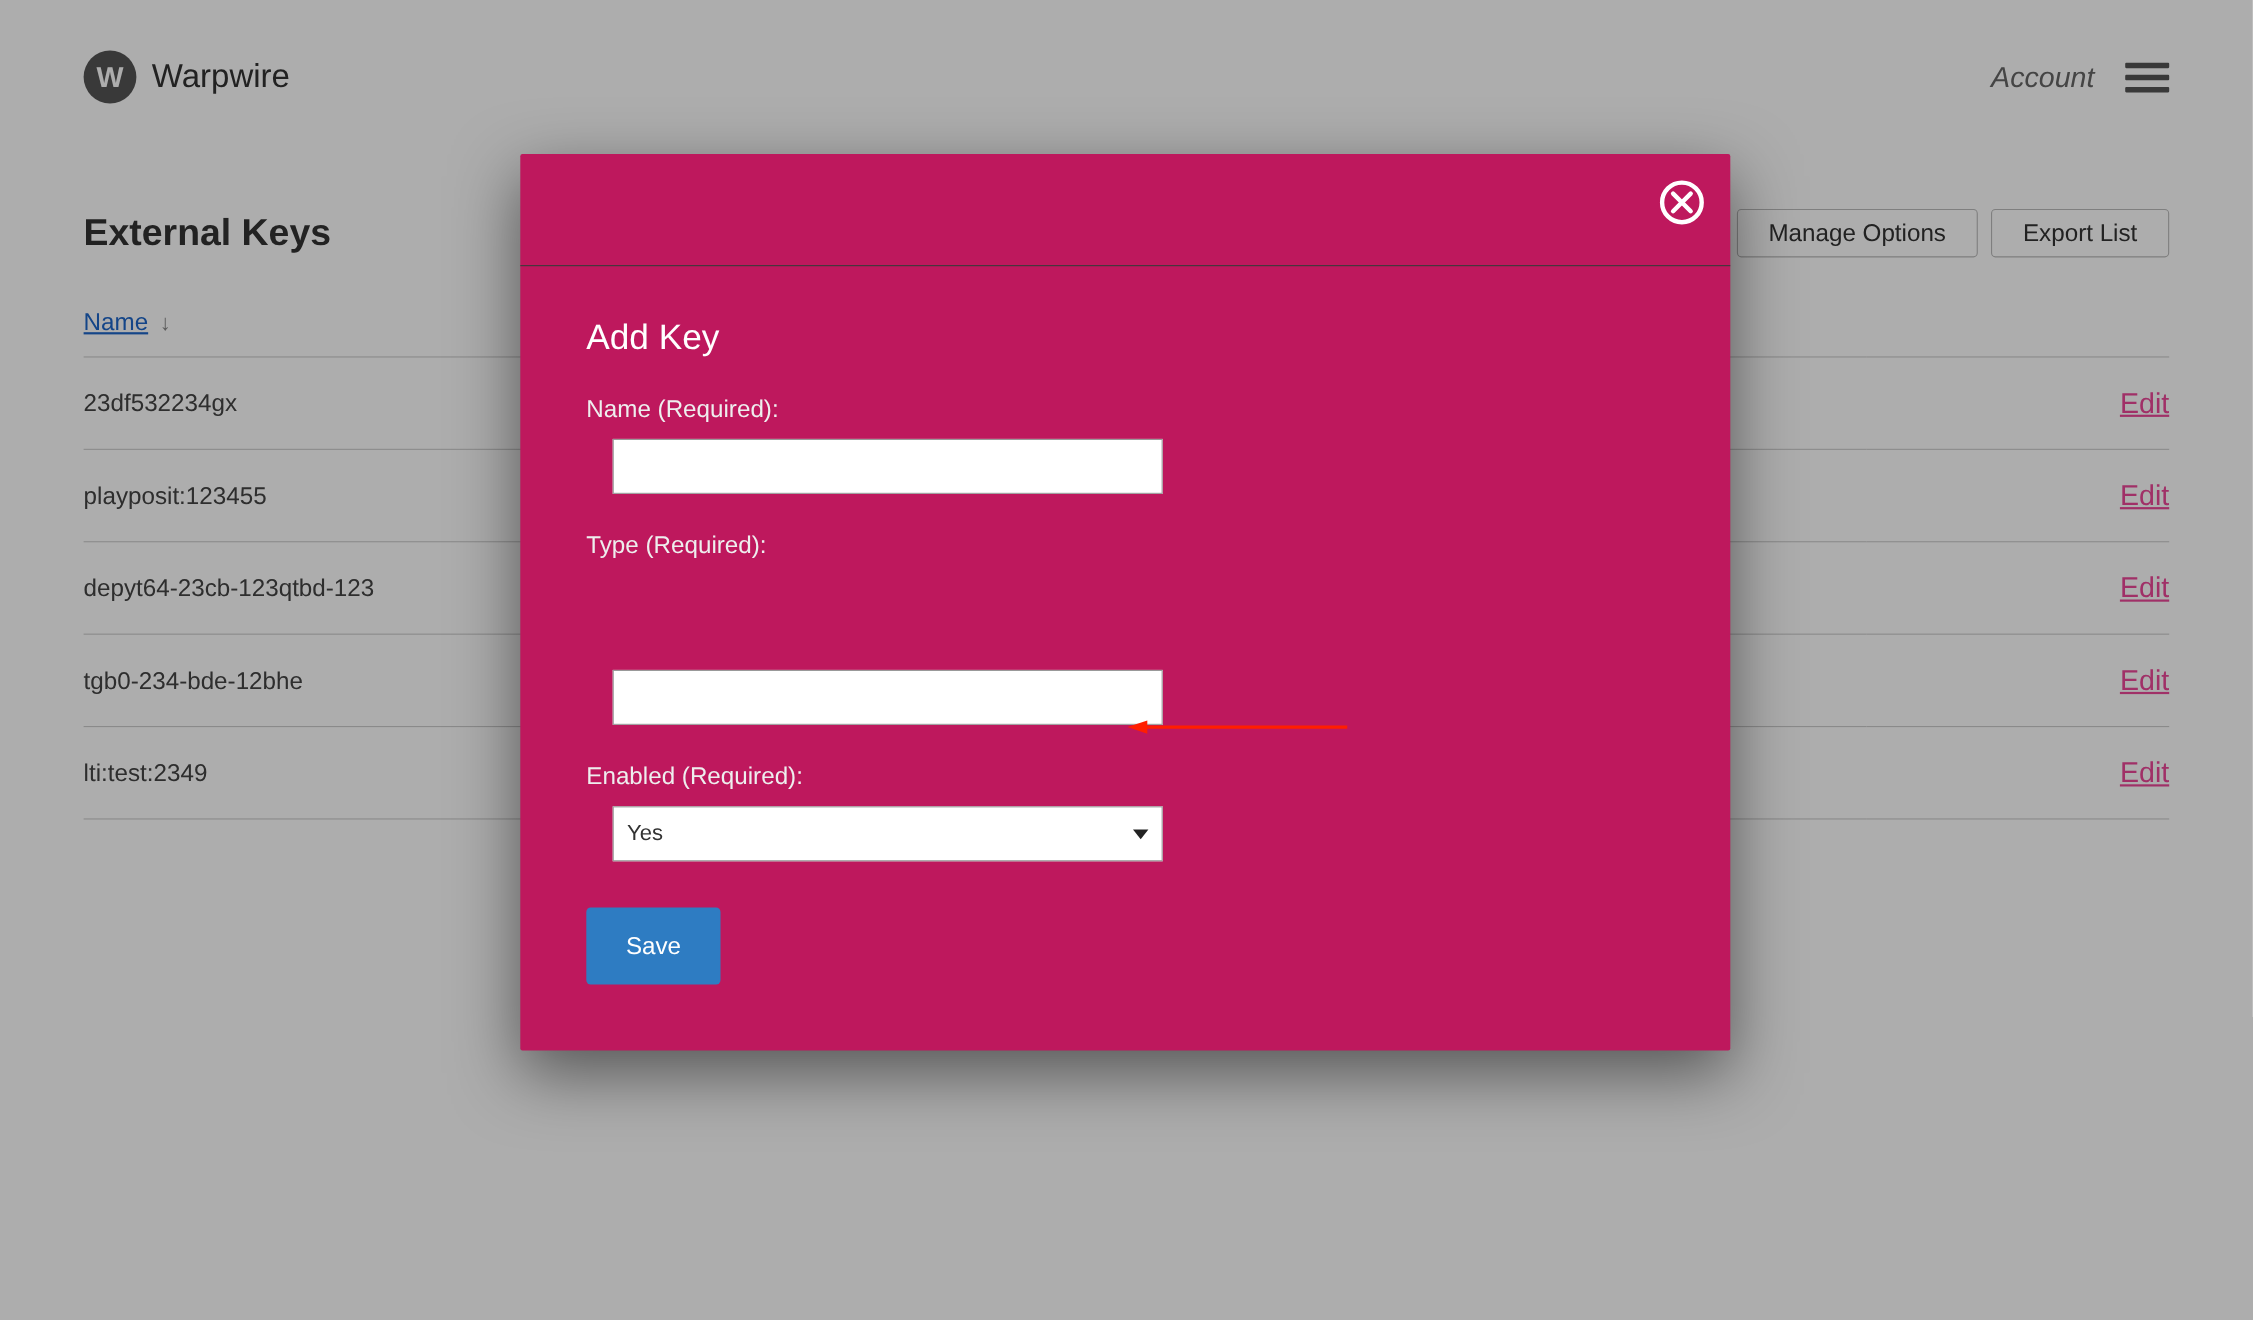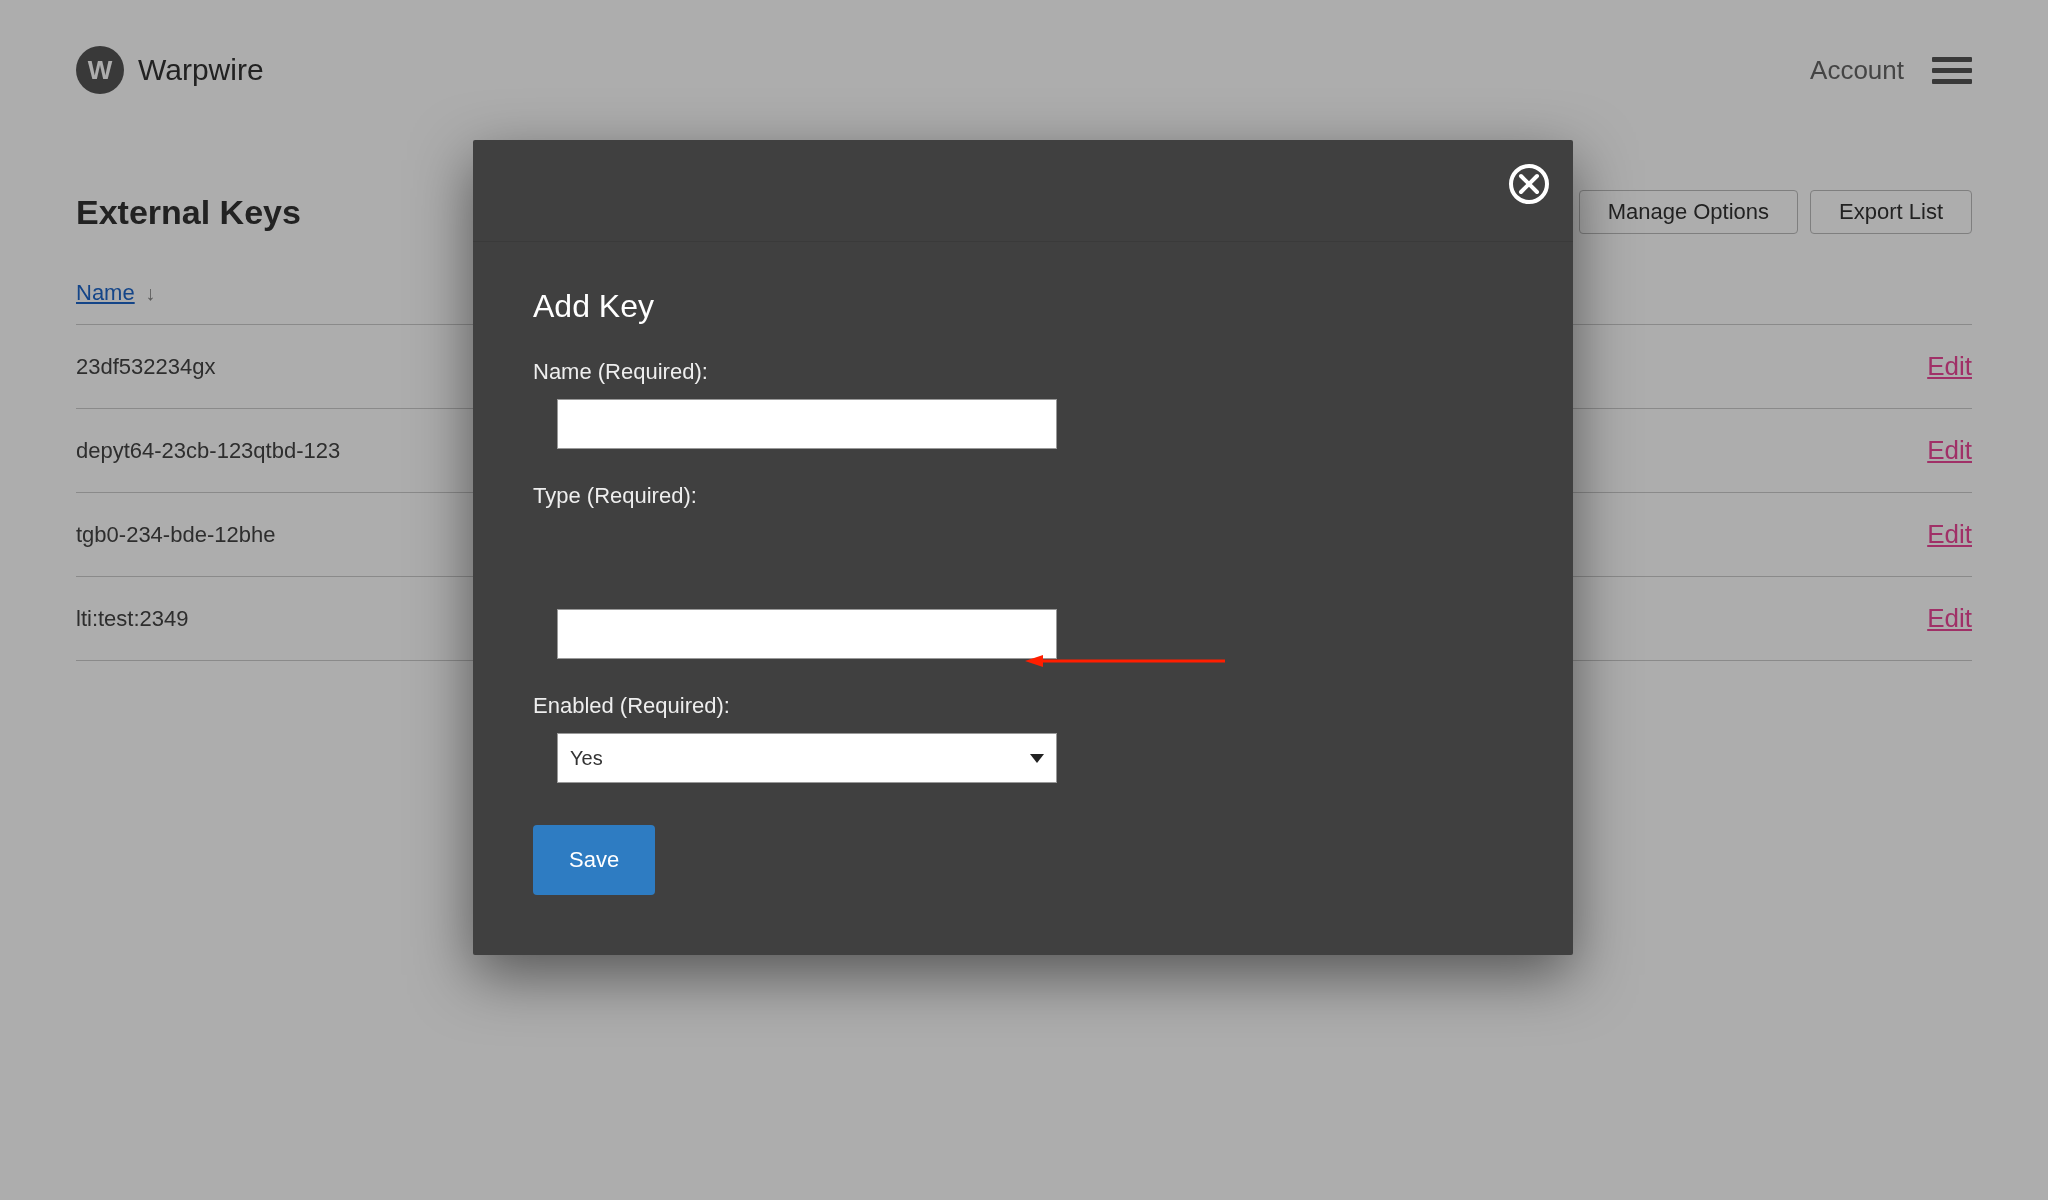--- a/index.html
+++ b/index.html
@@ -31,21 +31,21 @@
   }
   .brand-logo {
     width: 48px; height: 48px;
     border-radius: 50%;
     background: #555;
     color: #fff;
     display: flex; align-items: center; justify-content: center;
     font-weight: 700; font-size: 26px;
   }
   .brand-name { font-size: 30px; color: #333; }
-  .top-right { display: flex; align-items: center; gap: 28px; }
+  .top-right { display: flex; align-items: center; gap: 28px; font-style: italic; }
   .account-label { font-size: 26px; color: #666; }
   .hamburger {
     display: flex; flex-direction: column; gap: 6px;
     cursor: pointer;
   }
   .hamburger span {
     display: block; width: 40px; height: 5px; background: #555; border-radius: 1px;
   }
 
   .page-header {
@@ -96,21 +96,21 @@
     inset: 0;
     background: rgba(0,0,0,0.32);
   }
 
   
   .modal {
     position: absolute;
     left: 473px;
     top: 140px;
     width: 1100px;
-    background: #404040;
+    background: #be185d;
     color: #eee;
     border-radius: 2px;
     box-shadow: 0 20px 60px rgba(0,0,0,0.5);
   }
   .modal-close {
     position: absolute;
     top: 22px; right: 22px;
     width: 44px; height: 44px;
     cursor: pointer;
   }
@@ -239,20 +239,24 @@
     <span class="sort-arrow">↓</span>
   </div>
 
   <table class="keys">
     <tbody>
       <tr>
         <td>23df532234gx</td>
         <td class="edit-cell"><a href="#" class="edit-link">Edit</a></td>
       </tr>
       <tr>
+        <td>playposit:123455</td>
+        <td class="edit-cell"><a href="#" class="edit-link">Edit</a></td>
+      </tr>
+      <tr>
         <td>depyt64-23cb-123qtbd-123</td>
         <td class="edit-cell"><a href="#" class="edit-link">Edit</a></td>
       </tr>
       <tr>
         <td>tgb0-234-bde-12bhe</td>
         <td class="edit-cell"><a href="#" class="edit-link">Edit</a></td>
       </tr>
       <tr>
         <td>lti:test:2349</td>
         <td class="edit-cell"><a href="#" class="edit-link">Edit</a></td>

